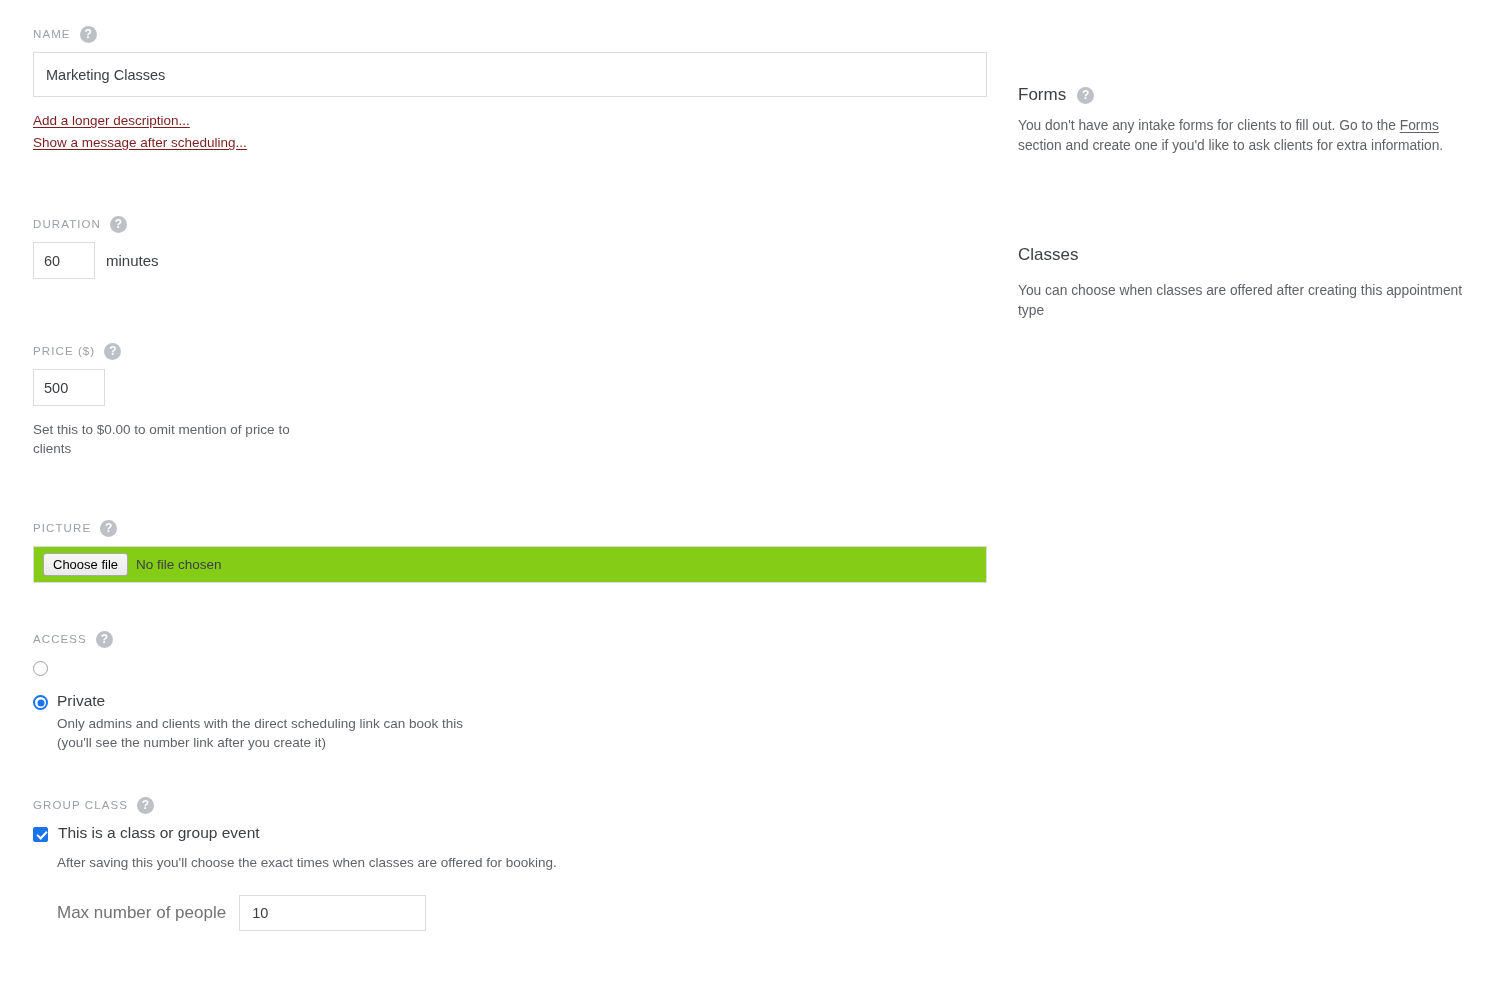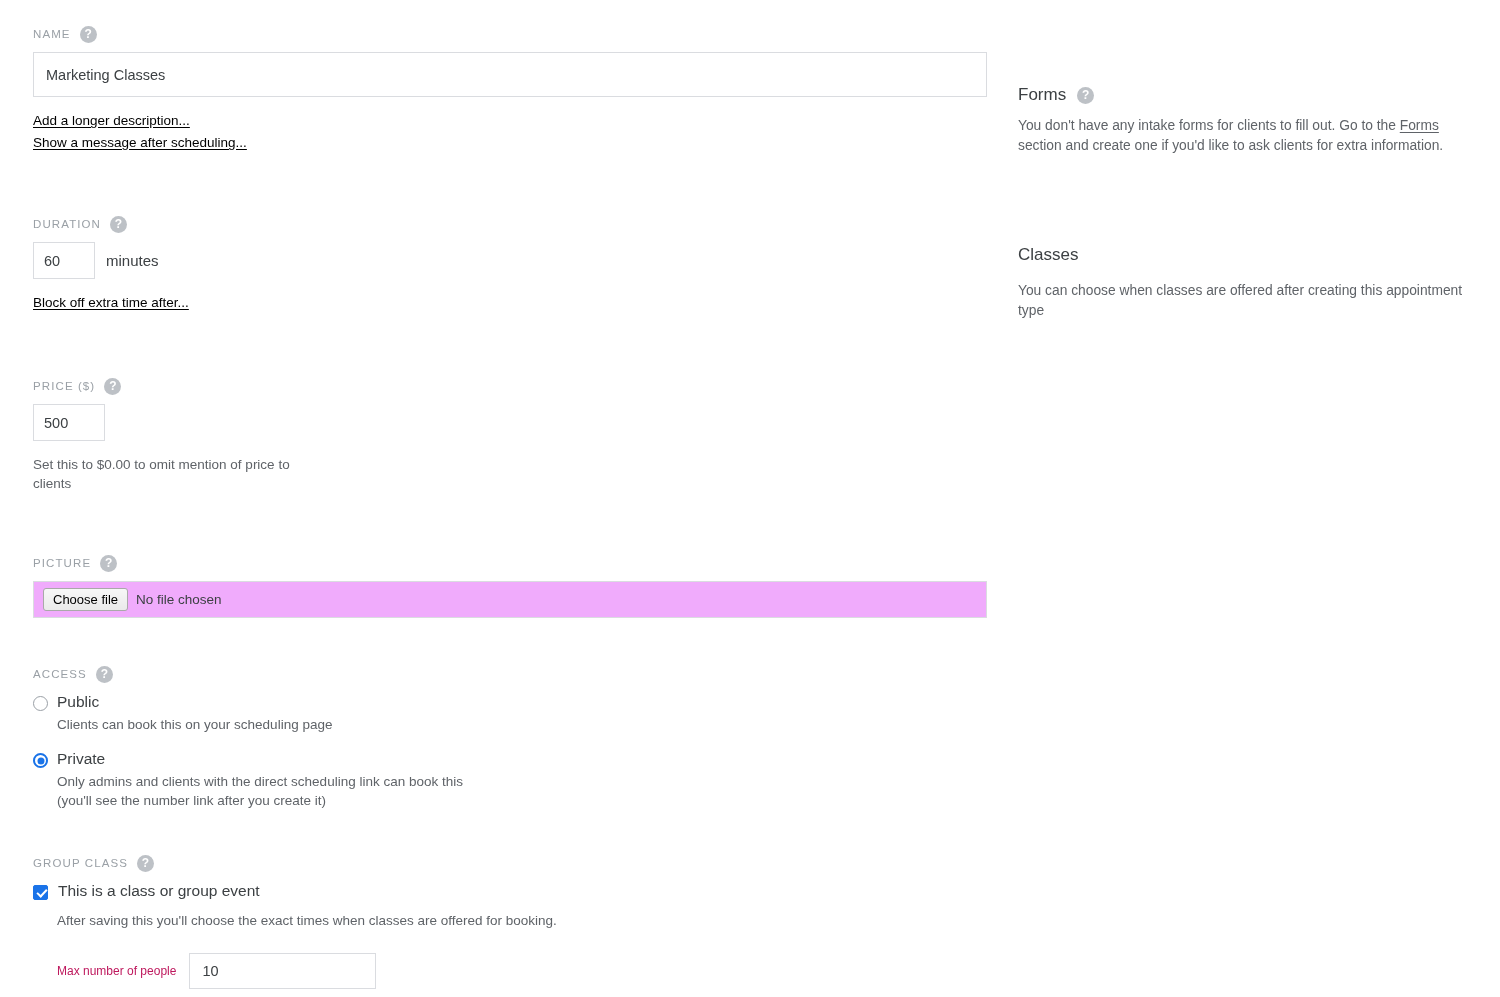--- a/index.html
+++ b/index.html
@@ -95,21 +95,21 @@
   .input-maxpeople {
     width: 187px;
     height: 36px;
     padding: 0 12px;
   }
 
   
   .inline-link {
     display: block;
     font-size: 13.5px;
-    color: #000000;
+    color: #7f1d1d;
     text-decoration: underline;
     text-underline-offset: 2px;
     cursor: pointer;
     line-height: 22px;
     width: max-content;
   }
 
   .links-block { margin-top: 13px; }
 
   
@@ -136,21 +136,21 @@
     line-height: 19px;
     margin-top: 14px;
     max-width: 290px;
   }
 
   
   .file-field {
     width: 954px;
     height: 37px;
     border: 1px solid #dadce0;
-    background: #f0abfc;
+    background: #84cc16;
     display: flex;
     align-items: center;
     padding: 0 0 0 9px;
     gap: 8px;
   }
   .choose-file-btn {
     font-family: "Liberation Sans", sans-serif;
     font-size: 13px;
     color: #000;
     background: linear-gradient(#f7f7f7, #eaeaea);
@@ -257,22 +257,22 @@
     line-height: 19px;
     margin: 11px 0 0 24px;
   }
   .maxpeople-row {
     display: flex;
     align-items: center;
     gap: 13px;
     margin: 23px 0 0 24px;
   }
   .maxpeople-label {
-    font-size: 12px;
-    color: #be185d;
+    font-size: 17px;
+    color: #737373;
   }
 
   
   .right-col {
     width: 490px;
     flex: 0 0 auto;
     padding: 84px 22px 0 8px;
   }
   .panel-head-row {
     display: flex;
@@ -322,23 +322,20 @@
 
     <div class="section sec-duration">
       <div class="field-label-row">
         <span class="field-label">DURATION</span>
         <span class="help-icon">?</span>
       </div>
       <div class="row-inline">
         <input class="text-input input-duration" type="text" value="60" style="">
         <span class="unit-text">minutes</span>
       </div>
-      <div class="links-block">
-        <span class="inline-link">Block off extra time after...</span>
-      </div>
     </div>
 
     <div class="section sec-price">
       <div class="field-label-row">
         <span class="field-label">PRICE ($)</span>
         <span class="help-icon">?</span>
       </div>
       <input class="text-input input-price" type="text" value="500" style="">
       <div class="hint-text">Set this to $0.00 to omit mention of price to clients</div>
     </div>
@@ -356,24 +353,20 @@
 
     <div class="section sec-access">
       <div class="field-label-row">
         <span class="field-label">ACCESS</span>
         <span class="help-icon">?</span>
       </div>
 
       <div class="radio-group">
         <div class="radio-row">
           <span class="radio-mark"></span>
-          <span class="radio-texts">
-            <span class="radio-title">Public</span>
-            <span class="radio-desc" style="display:block;">Clients can book this on your scheduling page</span>
-          </span>
         </div>
 
         <div class="radio-row">
           <span class="radio-mark checked"></span>
           <span class="radio-texts">
             <span class="radio-title">Private</span>
             <span class="radio-desc two-line" style="display:block;">Only admins and clients with the direct scheduling link can book this</span>
             <span class="radio-desc" style="display:block; margin-top:0;">(you'll see the number link after you create it)</span>
           </span>
         </div>

